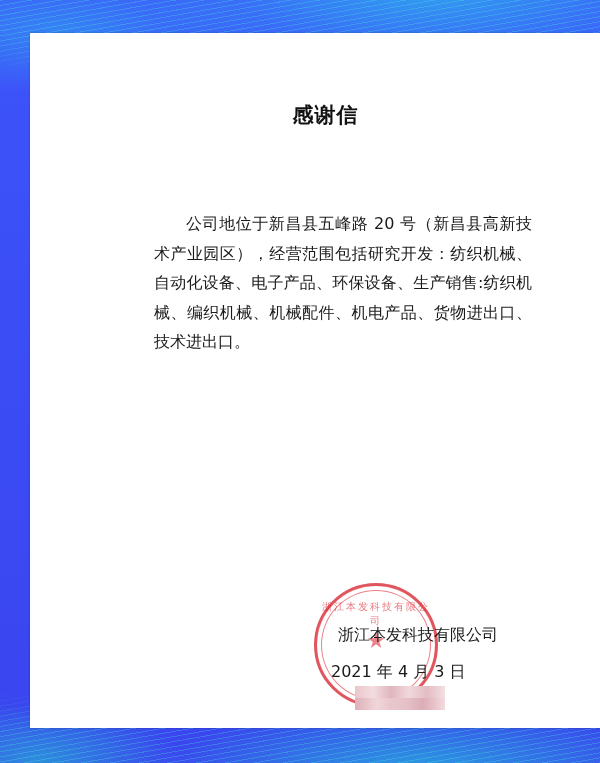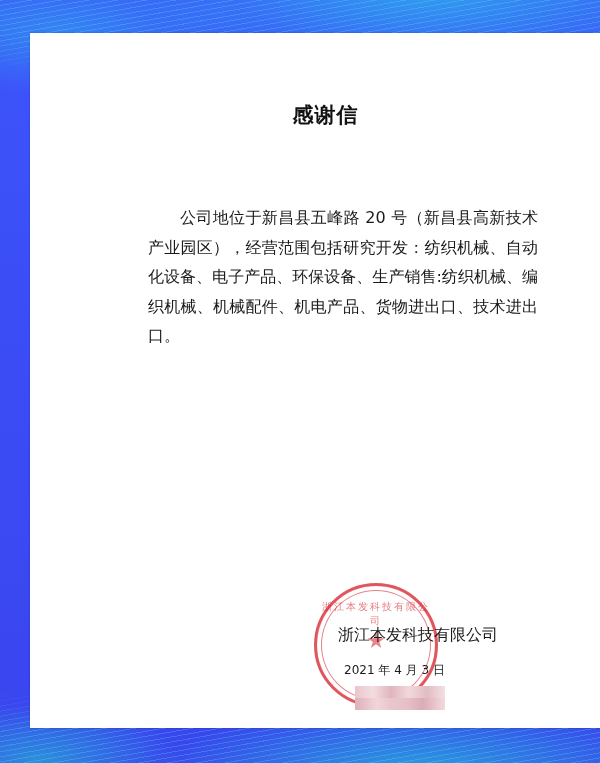--- a/index.html
+++ b/index.html
@@ -32,28 +32,28 @@
   }
   .title {
     position: absolute; left: 0; right: 0; top: 68px;
     text-align: center; font-size: 21px; font-weight: bold; color: #111;
     letter-spacing: 1px;
   }
   .body-text {
     position: absolute; left: 118px; top: 170px; width: 390px;
     font-size: 16px; line-height: 29.5px; color: #1a1a1a;
   }
-  .para { margin: 0; text-indent: 2em; text-align: justify; }
+  .para { margin: 6px; text-indent: 2em; text-align: justify; }
   .sig {
     position: absolute; left: 308px; top: 592px;
     font-size: 16px; color: #1a1a1a; z-index: 3;
   }
   .date {
-    position: absolute; left: 314px; top: 629px;
-    font-size: 12px; color: #1a1a1a; z-index: 3;
+    position: absolute; left: 301px; top: 629px;
+    font-size: 16px; color: #1a1a1a; z-index: 3;
   }
   .seal {
     position: absolute; left: 284px; top: 550px; width: 118px; height: 118px;
     border-radius: 50%;
     border: 3px solid rgba(215,30,40,0.75);
     box-shadow: inset 0 0 0 4px #fff, inset 0 0 0 5px rgba(215,30,40,0.55);
     z-index: 2;
   }
   .seal-star {
     position: absolute; left: 50%; top: 46%; transform: translate(-50%,-50%);

